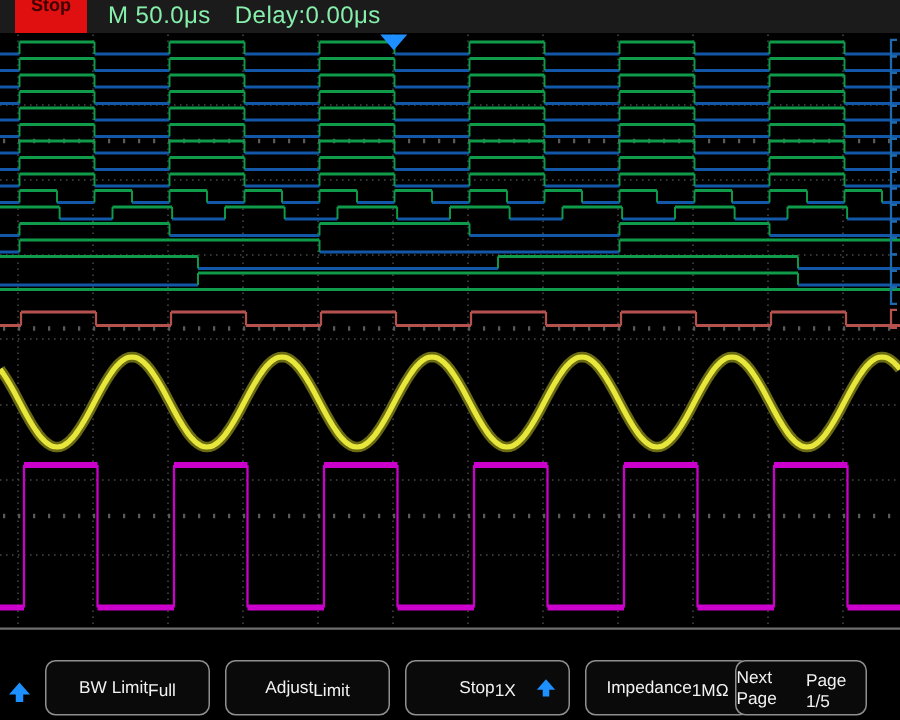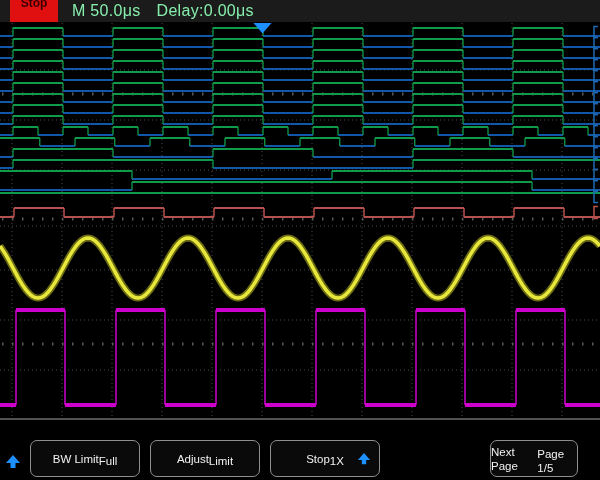--- a/index.html
+++ b/index.html
@@ -200,19 +200,23 @@
       <span class="l1">Adjust</span>
       <span class="l2">Limit</span>
     </div>
     <div class="softkey" id="sk2" style="left: 270px; width: 110px;">
       <span class="l1">Stop</span>
       <span class="l2">1X</span>
       <svg id="probe-arrow" viewBox="0 0 16 16">
         <polygon points="8,1 15,9 10.5,9 10.5,14 5.5,14 5.5,9 1,9" fill="#1e8fff"></polygon>
       </svg>
     </div>
+    <div class="softkey" id="sk3" style="left: 390px; width: 110px;">
+      <span class="l1">Impedance</span>
+      <span class="l2">1MΩ</span>
+    </div>
     <div class="softkey" id="sk4" style="left: 490px; width: 88px;">
       <span class="l1">Next Page</span>
       <span class="l2">Page 1/5</span>
     </div>
   </div>
 
 </div>
 
 </body></html>

